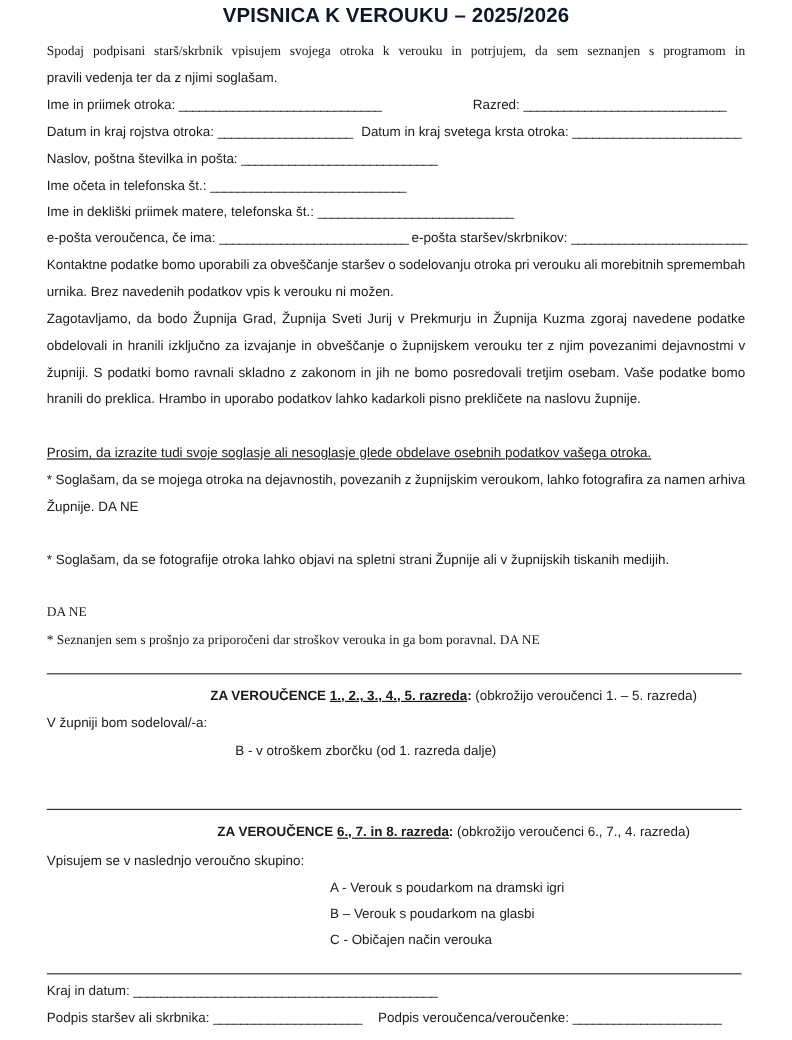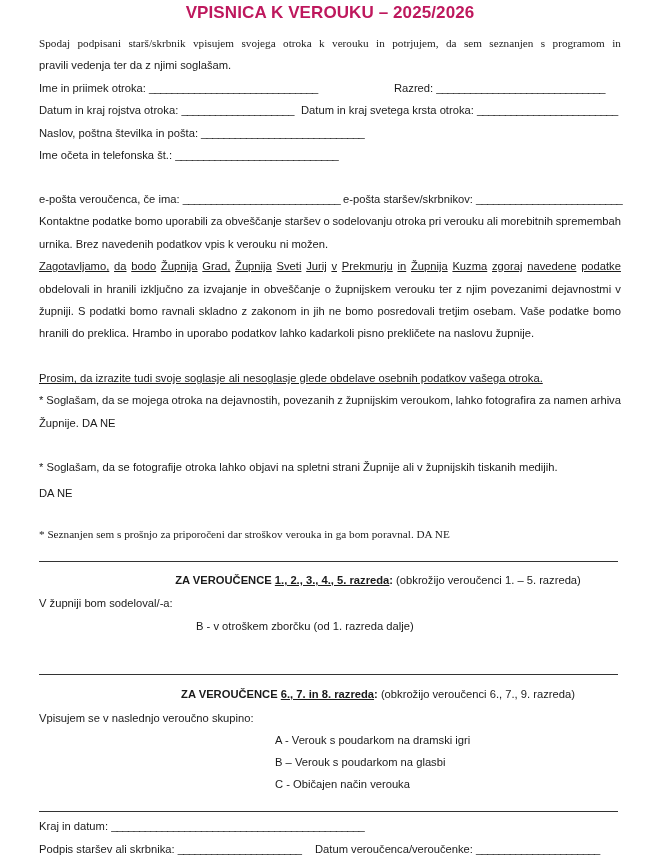--- a/index.html
+++ b/index.html
@@ -4,21 +4,21 @@
   <style>
     html, body { margin: 0; padding: 0; background: #ffffff; }
     body {
       width: 660px; height: 867px; overflow: hidden; position: relative;
       font-family: "Liberation Sans", "DejaVu Sans", sans-serif;
       color: #1a1a1a; font-size: 11.2px;
     }
     .page { position: absolute; left: 0; top: 0; width: 660px; height: 867px; }
     .title {
       position: absolute; left: 0; width: 660px; top: 3px; text-align: center;
-      font-weight: bold; font-size: 17px; letter-spacing: 0.1px; color: #be185d;
+      font-weight: bold; font-size: 17px; letter-spacing: 0.1px; color: #0f172a;
     }
     .line { position: absolute; left: 39px; white-space: nowrap; line-height: 14px; }
     .just-wrap { position:absolute; left:39px; width:582px; line-height:14px; }
     .blank { letter-spacing: -0.6px; }
     .u { text-decoration: underline; }
     .b { font-weight: bold; }
     .center { position: absolute; left: 0; width: 660px; text-align: center; white-space: nowrap; line-height: 14px; margin-left: 48px; }
     .rule {
       position: absolute; left: 39px; width: 579px; height: 0;
       border-top: 1px solid #333;
@@ -73,20 +73,24 @@
   <div class="line" style="top:126px;">
     <span>Naslov, poštna številka in pošta:</span>
     <span class="blank">_____________________________</span>
   </div>
 
   <div class="line" style="top:148px;">
     <span>Ime očeta in telefonska št.:</span>
     <span class="blank">_____________________________</span>
   </div>
 
+  <div class="line" style="top:170px;">
+    <span>Ime in dekliški priimek matere, telefonska št.:</span>
+    <span class="blank">_____________________________</span>
+  </div>
 
   <div class="line" style="top:192px;text-align:center;">
     <span>e-pošta veroučenca, če ima:</span>
     <span class="blank">____________________________</span>
   </div>
   <div class="line" style="top:192px; left:343px;">
     <span>e-pošta staršev/skrbnikov:</span>
     <span class="blank">__________________________</span>
   </div>
 
@@ -102,21 +106,21 @@
       <span>sodelovanju</span>
       <span>otroka</span>
       <span>pri</span>
       <span>verouku</span>
       <span>ali</span>
       <span>morebitnih</span>
       <span>spremembah</span>
     </div>
   <div class="line" style="top:237px;">urnika. Brez navedenih podatkov vpis k verouku ni možen.</div>
 
-  <div class="just-wrap j" style="top:259px;text-decoration:underline;">
+  <div class="just-wrap j" style="top:259px;">
       <span>Zagotavljamo,</span>
       <span>da</span>
       <span>bodo</span>
       <span>Župnija</span>
       <span>Grad,</span>
       <span>Župnija</span>
       <span>Sveti</span>
       <span>Jurij</span>
       <span>v</span>
       <span>Prekmurju</span>
@@ -184,50 +188,50 @@
       <span>veroukom,</span>
       <span>lahko</span>
       <span>fotografira</span>
       <span>za</span>
       <span>namen</span>
       <span>arhiva</span>
     </div>
   <div class="line" style="top:416px;">Župnije. DA NE</div>
 
   <div class="line" style="top:460px;">* Soglašam, da se fotografije otroka lahko objavi na spletni strani Župnije ali v župnijskih tiskanih medijih.</div>
-  <div class="line" style="top:486px;">DA NE</div>
+  <div class="line" style="top:503px;font-family:Liberation Serif, serif;">DA NE</div>
 
   <div class="line" style="top:527px;font-family:Liberation Serif, serif;">* Seznanjen sem s prošnjo za priporočeni dar stroškov verouka in ga bom poravnal. DA NE</div>
 
   <div class="rule" style="top:561px;"></div>
 
   <div class="center" style="top:573px;">
     <span class="b">ZA VEROUČENCE </span><span class="b u">1., 2., 3., 4., 5. razreda</span><span class="b">:</span><span> (obkrožijo veroučenci 1. – 5. razreda)</span>
   </div>
   <div class="line" style="top:596px;">V župniji bom sodeloval/-a:</div>
   <div class="line" style="top:619px; left:196px;">B - v otroškem zborčku (od 1. razreda dalje)</div>
 
   <div class="rule" style="top:674px;"></div>
 
   <div class="center" style="top:687px;">
-    <span class="b">ZA VEROUČENCE </span><span class="b u">6., 7. in 8. razreda</span><span class="b">:</span><span> (obkrožijo veroučenci 6., 7., 9. razreda)</span>
+    <span class="b">ZA VEROUČENCE </span><span class="b u">6., 7. in 8. razreda</span><span class="b">:</span><span> (obkrožijo veroučenci 6., 7., 4. razreda)</span>
   </div>
   <div class="line" style="top:711px;">Vpisujem se v naslednjo veroučno skupino:</div>
   <div class="line" style="top:733px; left:275px;">A - Verouk s poudarkom na dramski igri</div>
   <div class="line" style="top:755px; left:275px;">B – Verouk s poudarkom na glasbi</div>
   <div class="line" style="top:777px; left:275px;">C - Običajen način verouka</div>
 
   <div class="rule" style="top:811px;"></div>
 
   <div class="line" style="top:819px;">
     <span>Kraj in datum:</span>
     <span class="blank">_____________________________________________</span>
   </div>
   <div class="line" style="top:842px;">
     <span>Podpis staršev ali skrbnika:</span>
     <span class="blank">______________________</span>
   </div>
   <div class="line" style="top:842px; left:315px;">
-    <span>Datum veroučenca/veroučenke:</span>
+    <span>Podpis veroučenca/veroučenke:</span>
     <span class="blank">______________________</span>
   </div>
 
 </div>
 
 </body></html>

